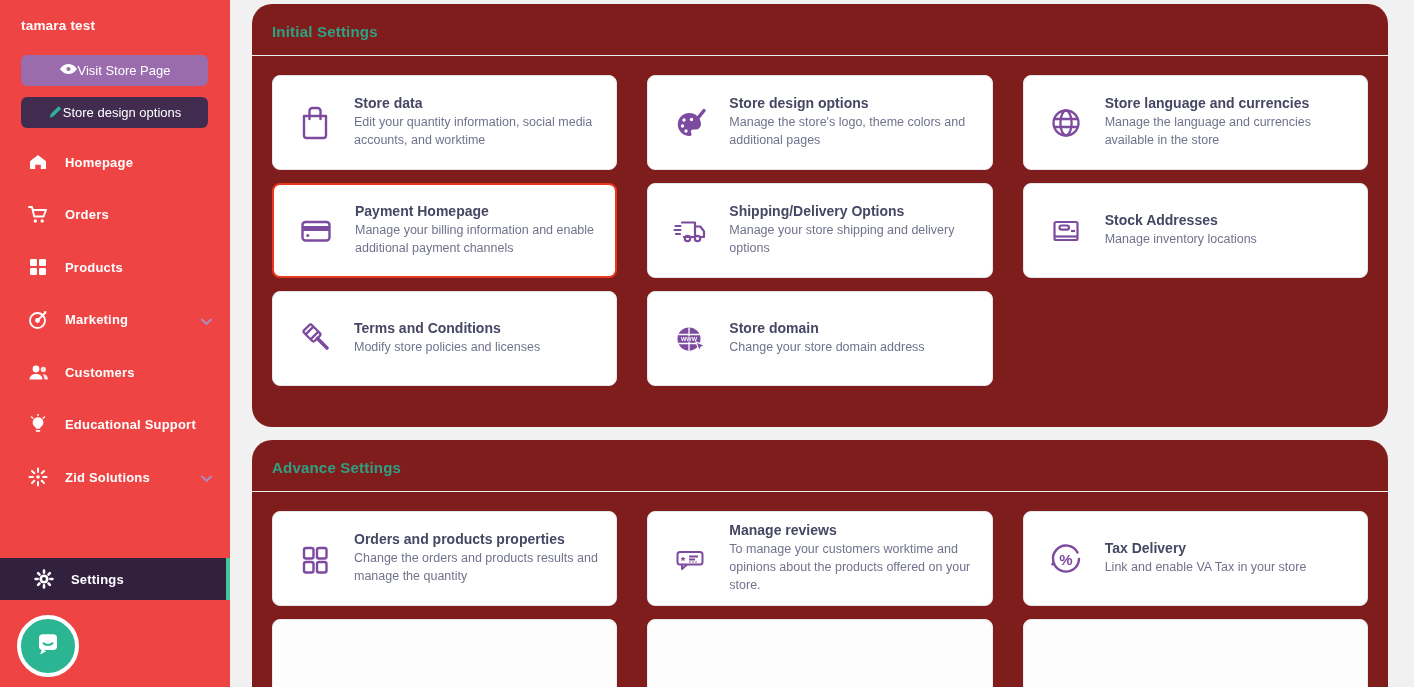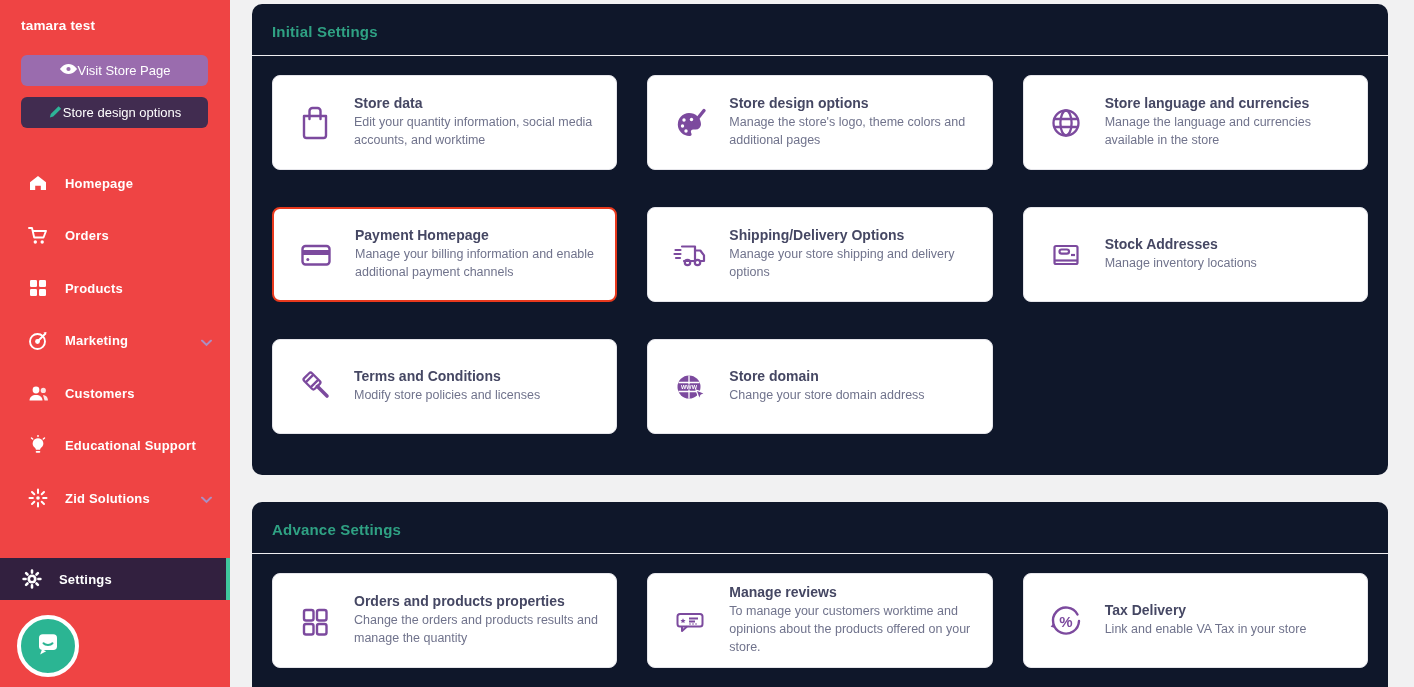--- a/index.html
+++ b/index.html
@@ -23,62 +23,62 @@
   }
   .side-btn {
     position: absolute; left: 21px; width: 187px; height: 31px;
     border-radius: 6px; border: none; cursor: pointer;
     display: flex; align-items: center; justify-content: center; 
     color: #fff; font-size: 13px; font-family: inherit;
   }
   .btn-visit { top: 55px; background: #9a6cae; }
   .btn-design { top: 97px; background: #412c50; }
 
-  .nav { position: absolute; top: 157px; left: 0; right: 0; }
+  .nav { position: absolute; top: 136px; left: 0; right: 0; }
   .nav-item {
     height: 52.5px; display: flex; align-items: center;
     padding-left: 27px; position: relative; cursor: pointer;
   }
   .nav-icon { width: 22px; height: 22px; flex: none; margin-right: 16px; display:flex; align-items:center; justify-content:center; }
   .nav-label { color: #ffffff; font-weight: bold; font-size: 13px; letter-spacing: .2px; }
   .chevron { position: absolute; right: 18px; top: 50%; transform: translateY(-42%); }
 
   .settings-item {
     position: absolute; top: 558px; left: 0; right: 0; height: 42px;
     background: #32203f; display: flex; align-items: center;
-    padding-left: 21px; cursor: pointer;
+    padding-left: 33px; cursor: pointer;
   }
   .settings-item::after {
     content: ""; position: absolute; right: 0; top: 0; bottom: 0;
     width: 4px; background: #3fc69d;
   }
 
   .chat-bubble {
     position: absolute; left: 17px; top: 615px;
     width: 62px; height: 62px; border-radius: 50%;
     background: #2bb593; border: 4px solid #ffffff;
     display: flex; align-items: center; justify-content: center;
     cursor: pointer; z-index: 6;
   }
 
   
   .main {
     position: absolute; left: 252px; top: 4px; width: 1136px;
   }
   .panel {
-    background: #0f172a; border-radius: 10px; margin-bottom: 27px;
+    background: #7f1d1d; border-radius: 20px; margin-bottom: 13px;
   }
   .panel-header {
     padding: 19px 20px 15px;
     color: #2fa183; font-weight: bold; font-size: 15px;
     border-bottom: 1px solid #eeeef1; letter-spacing: .2px;
   }
   .card-grid {
     display: grid; grid-template-columns: repeat(3, 1fr);
-    gap: 37px 30px; padding: 19px 20px 41px;
+    gap: 13px 30px; padding: 19px 20px 41px;
   }
   .card {
     min-height: 95px; background: #fff;
     border: 1px solid #e5e5ea; border-radius: 8px;
     display: flex; align-items: center;
     padding: 10px 16px 10px 16px; cursor: pointer;
   }
   .card.highlighted { border: 2px solid #e8391d; }
   .card-icon { width: 52px; flex: none; margin-right: 13px; display: flex; justify-content: center; }
   .card-title { font-weight: bold; font-size: 14px; color: #454763; margin-bottom: 3px; }

